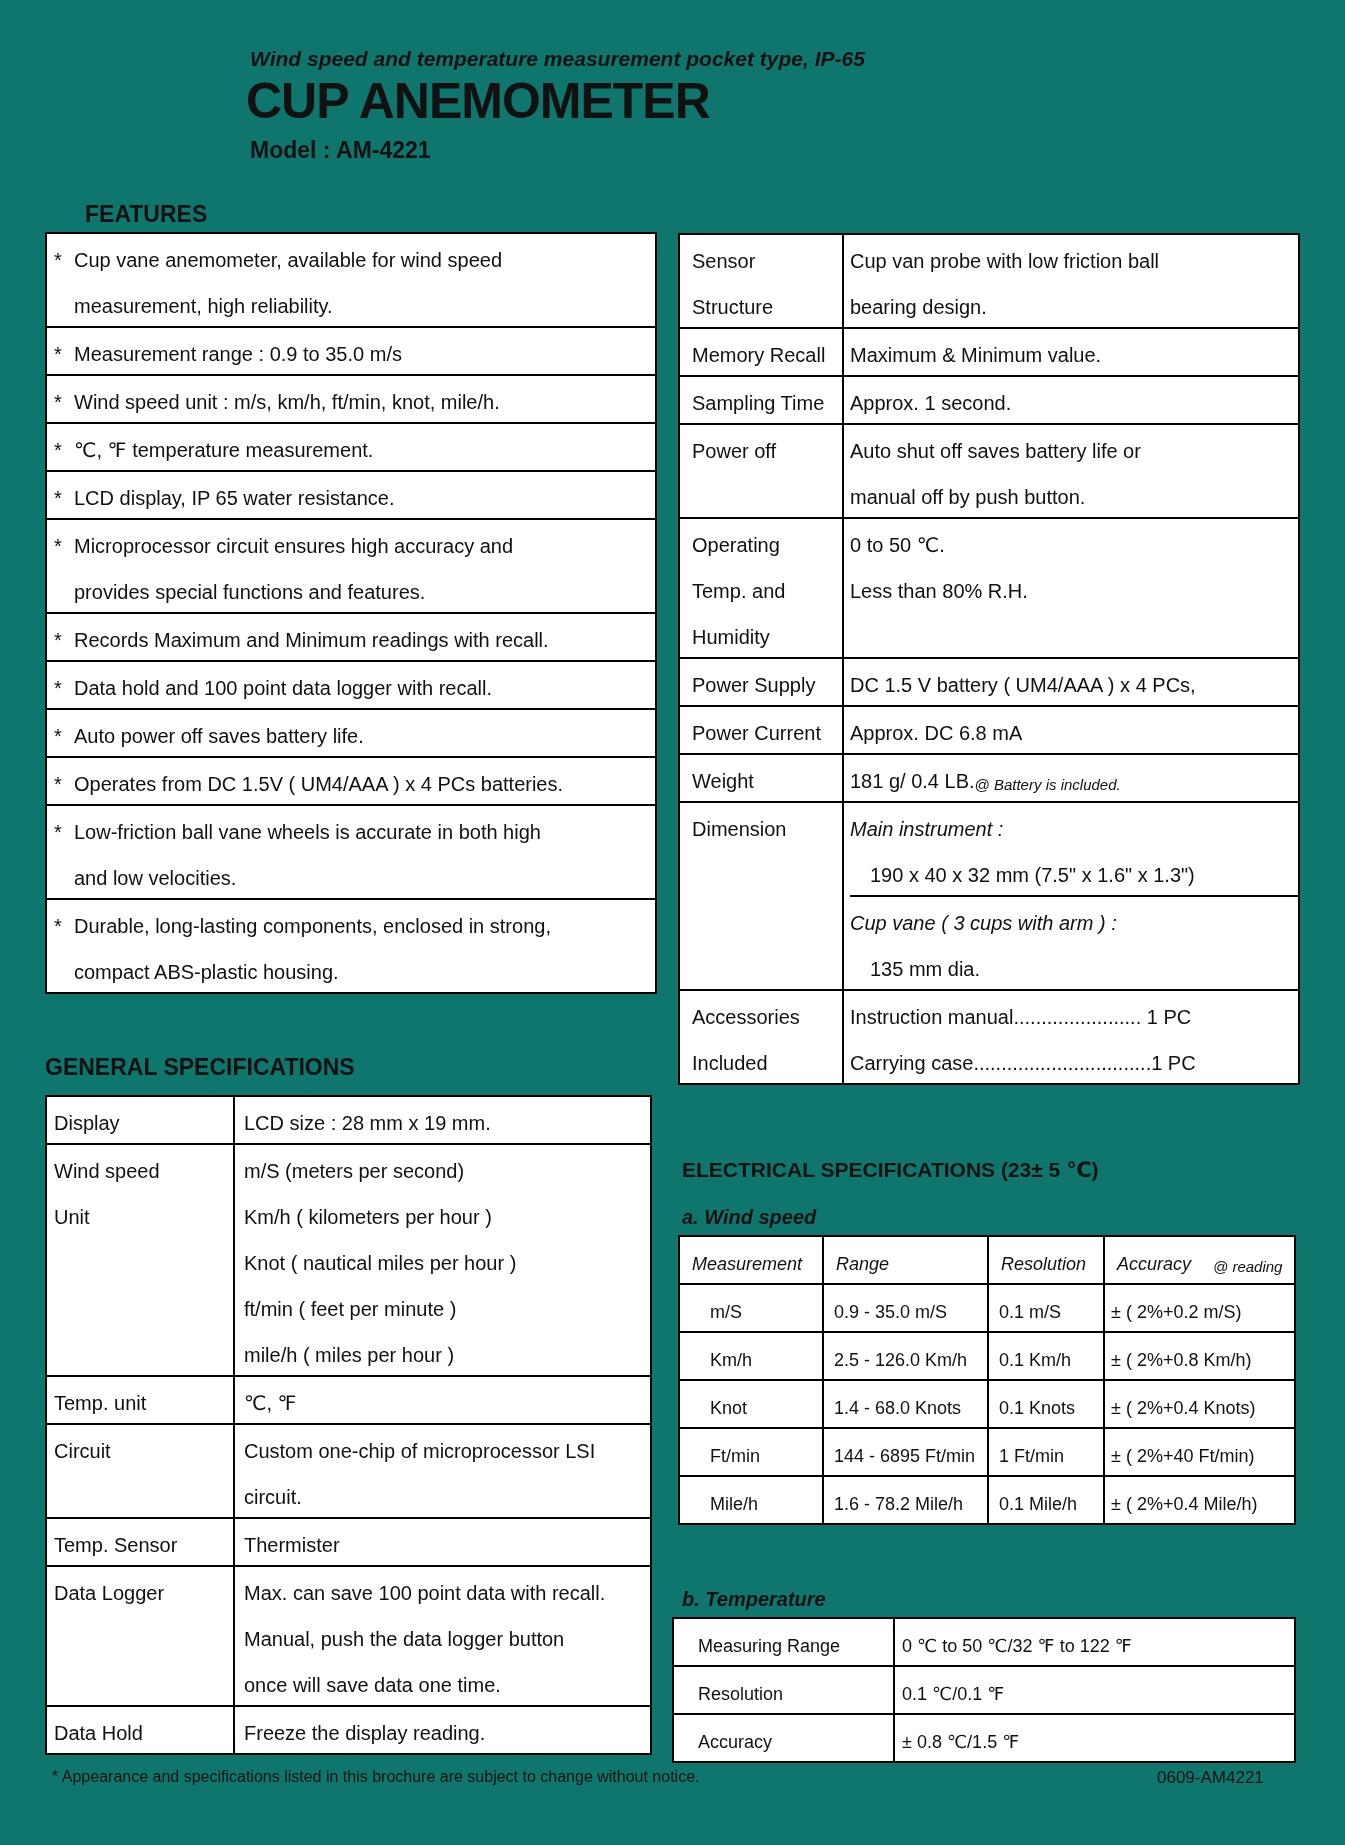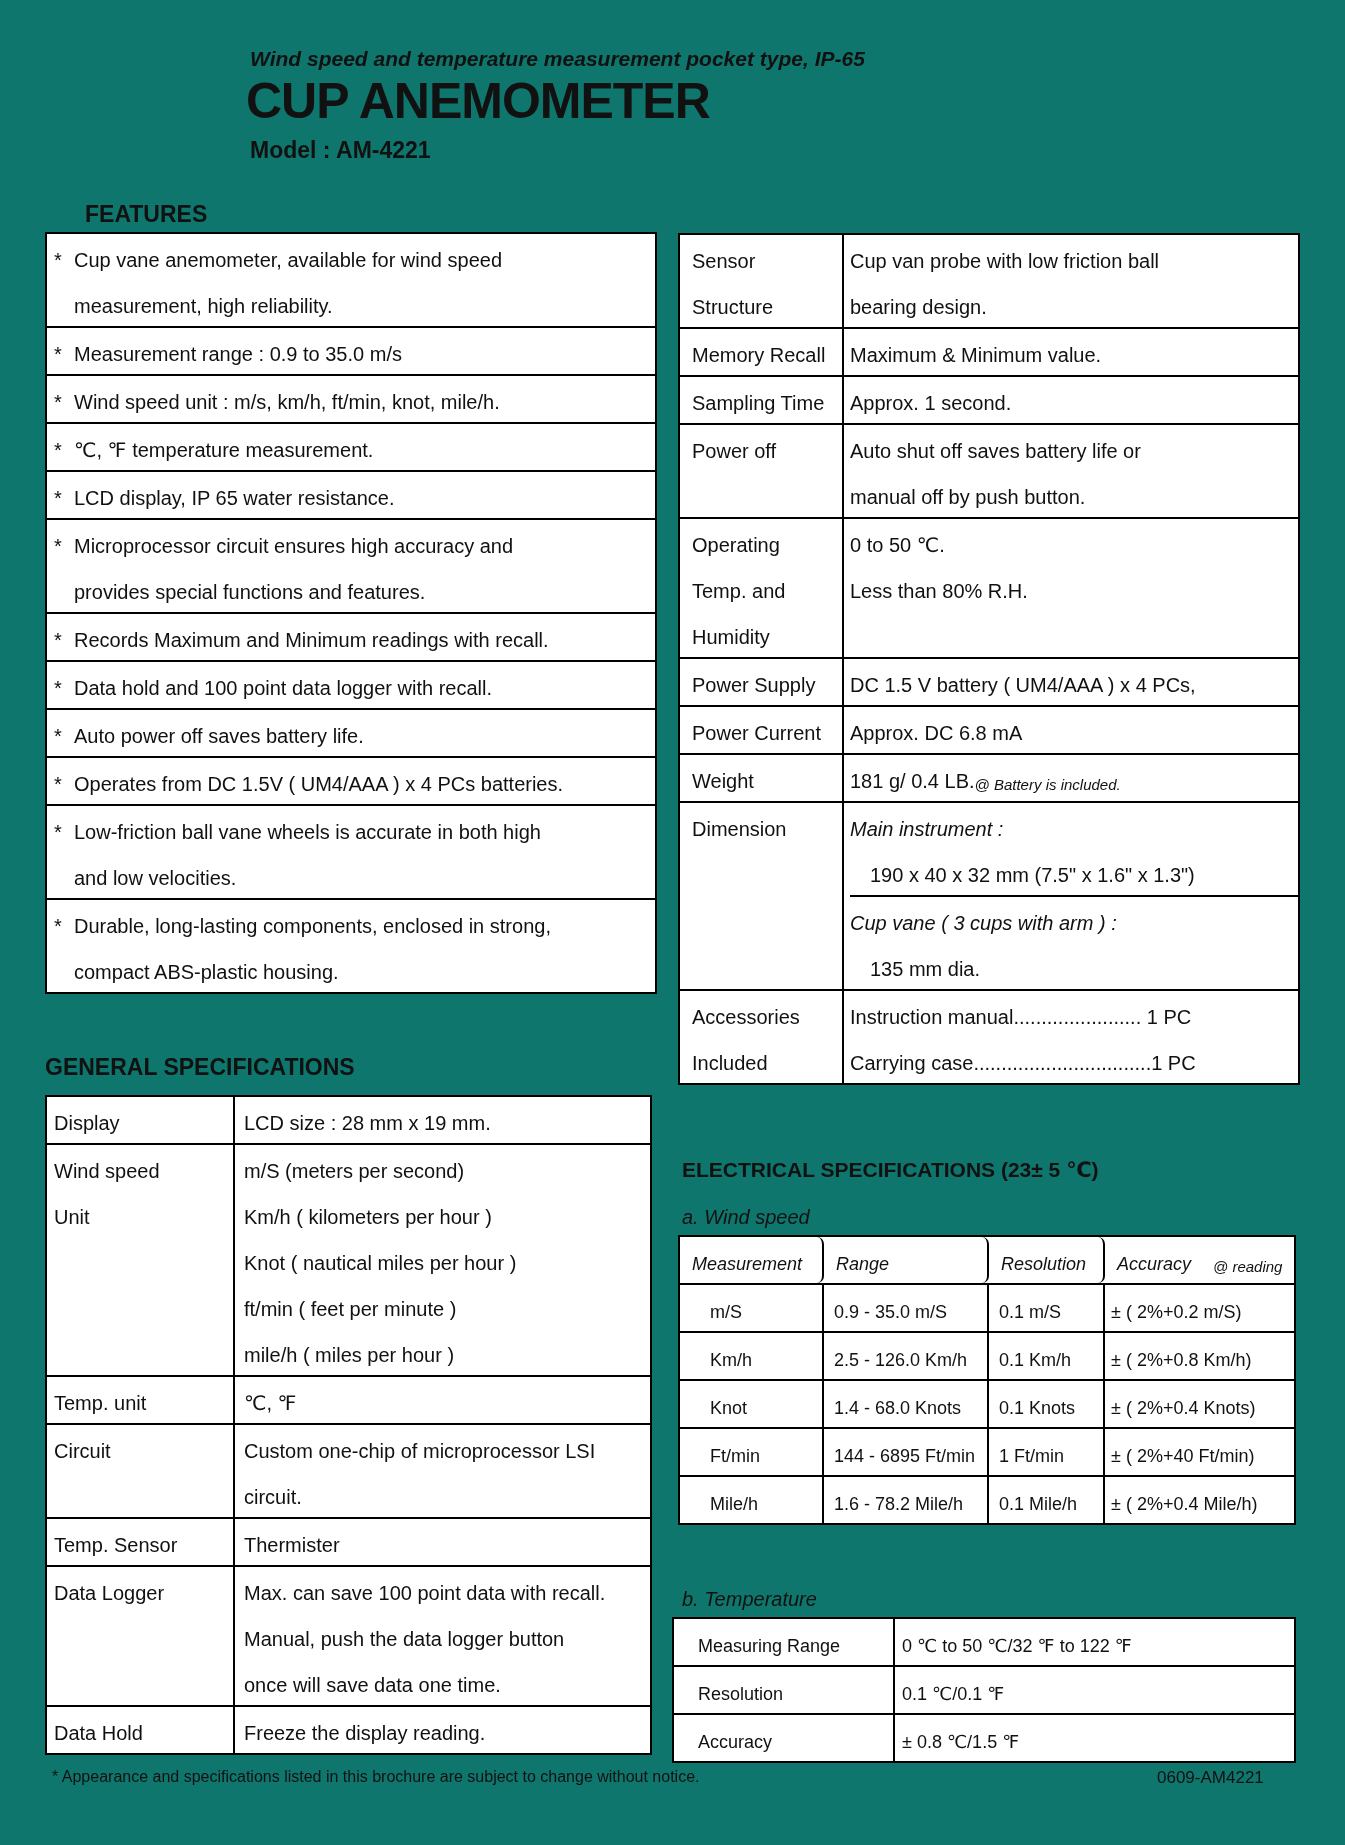--- a/index.html
+++ b/index.html
@@ -8,21 +8,21 @@
 
   
   .tagline{position:absolute;left:250px;top:47px;font-weight:700;font-style:italic;font-size:21px;white-space:nowrap;}
   .title{position:absolute;left:246px;top:72px;font-weight:700;font-size:50px;letter-spacing:-1px;white-space:nowrap;}
   .model{position:absolute;left:250px;top:137px;font-weight:700;font-size:23px;white-space:nowrap;}
   .h1{position:absolute;font-weight:700;font-size:23px;white-space:nowrap;}
   .features-h{left:45px;top:201px;margin-left:40px;}
   .gen-h{left:45px;top:1054px;}
   .h2{position:absolute;font-weight:700;font-size:21px;white-space:nowrap;}
   .elec-h{left:682px;top:1158px;}
-  .h3{position:absolute;font-weight:400;font-style:italic;font-size:20px;white-space:nowrap;}
+  .h3{position:absolute;font-weight:700;font-style:italic;font-size:20px;white-space:nowrap;}
   .wind-h{left:682px;top:1206px;}
   .temp-h{left:682px;top:1588px;}
 
   
   .box,.tbl{position:absolute;border:2px solid #000;box-sizing:border-box;background:#fff;}
   .row{display:flex;border-bottom:2px solid #000;}
   .row:last-child{border-bottom:none;}
   .cell{box-sizing:border-box;}
   .lbl{border-right:2px solid #000;flex-shrink:0;}
   .val{flex:1;min-width:0;}
@@ -50,21 +50,21 @@
 
   
   .wind{left:678px;top:1235px;width:618px;font-size:18px;}
   .wind .cell{border-right:2px solid #000;padding-left:10px;}
   .wind .cell:last-child{border-right:none;padding-left:6px;}
   .wind .c0{width:144px;flex-shrink:0;}
   .wind .c1{width:165px;flex-shrink:0;}
   .wind .c2{width:116px;flex-shrink:0;}
   .wind .c3{flex:1;min-width:0;}
   .wind .hdr{font-style:italic;}
-  .wind .hdr .cell{padding-left:12px;border-radius:7px;}
+  .wind .hdr .cell{padding-left:12px;}
   .wind .body-row .c0{padding-left:30px;}
   .wind .note{margin-left:22px;}
 
   
   .temp{left:672px;top:1617px;width:624px;font-size:18px;}
   .temp .lbl{width:221px;padding-left:24px;}
   .temp .val{padding-left:7px;}
 
   
   .footer{position:absolute;left:0;top:1768px;width:1345px;height:30px;font-size:16px;}

